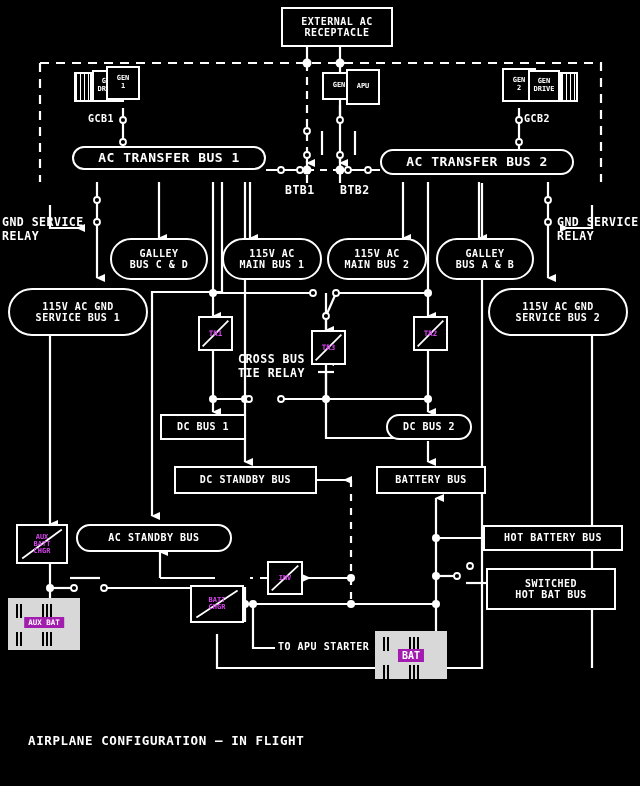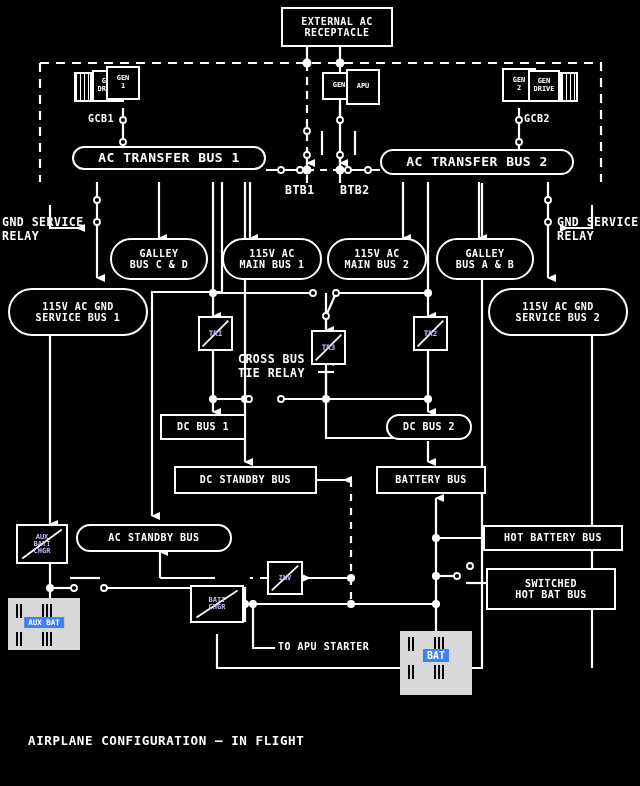--- a/index.html
+++ b/index.html
@@ -35,21 +35,21 @@
   .t10{font-size:10px;}
   .t8 {font-size:7.5px;letter-spacing:0px;}
   .t7 {font-size:7px;letter-spacing:0px;}
 
   
   .comp{
     position:absolute;
     box-sizing:border-box;
     border:2px solid #fff;
     background:#000;
-    color:#c4b5fd;
+    color:#d946ef;
     font-weight:bold;
   }
   .comp .lbl{
     position:absolute;left:0;right:0;top:50%;
     transform:translateY(-50%);
     text-align:center;
     white-space:pre;
     line-height:1.0;
   }
   .comp .slash{position:absolute;left:0;top:0;width:100%;height:100%;}
@@ -71,21 +71,21 @@
   }
   .battbox .cellgrp{
     position:absolute;
     display:flex;
     gap:2px;
   }
   .battbox .cell{background:#000;width:2px;}
   .battbox .tag{
     position:absolute;
     left:50%;transform:translateX(-50%);
-    background:#3b82f6;color:#fff;
+    background:#a21caf;color:#fff;
     font-weight:bold;
     padding:1px 4px;
     white-space:pre;
   }
 
   
   .txt{
     position:absolute;
     color:#fff;
     font-weight:bold;
@@ -401,21 +401,21 @@
 CHGR</span>
   </div>
 
   <div class="comp" style="left:267px;top:561px;width:36px;height:34px;">
     <svg class="slash" viewBox="0 0 36 34">
       <path d="M3,31 L33,3" stroke="#fff" stroke-width="2" fill="none"></path>
     </svg>
     <span class="lbl t7">INV</span>
   </div>
 
-  <div class="battbox" style="left:400px;top:631px;width:72px;height:64px;">
+  <div class="battbox" style="left:375px;top:631px;width:72px;height:48px;">
     <div class="cellgrp" style="left:8px;top:6px;height:14px;">
       <div class="cell"></div>
         <div class="cell"></div>
     </div>
     <div class="cellgrp" style="left:34px;top:6px;height:14px;">
       <div class="cell"></div>
         <div class="cell"></div>
         <div class="cell"></div>
     </div>
     <div class="cellgrp" style="left:8px;top:34px;height:14px;">

